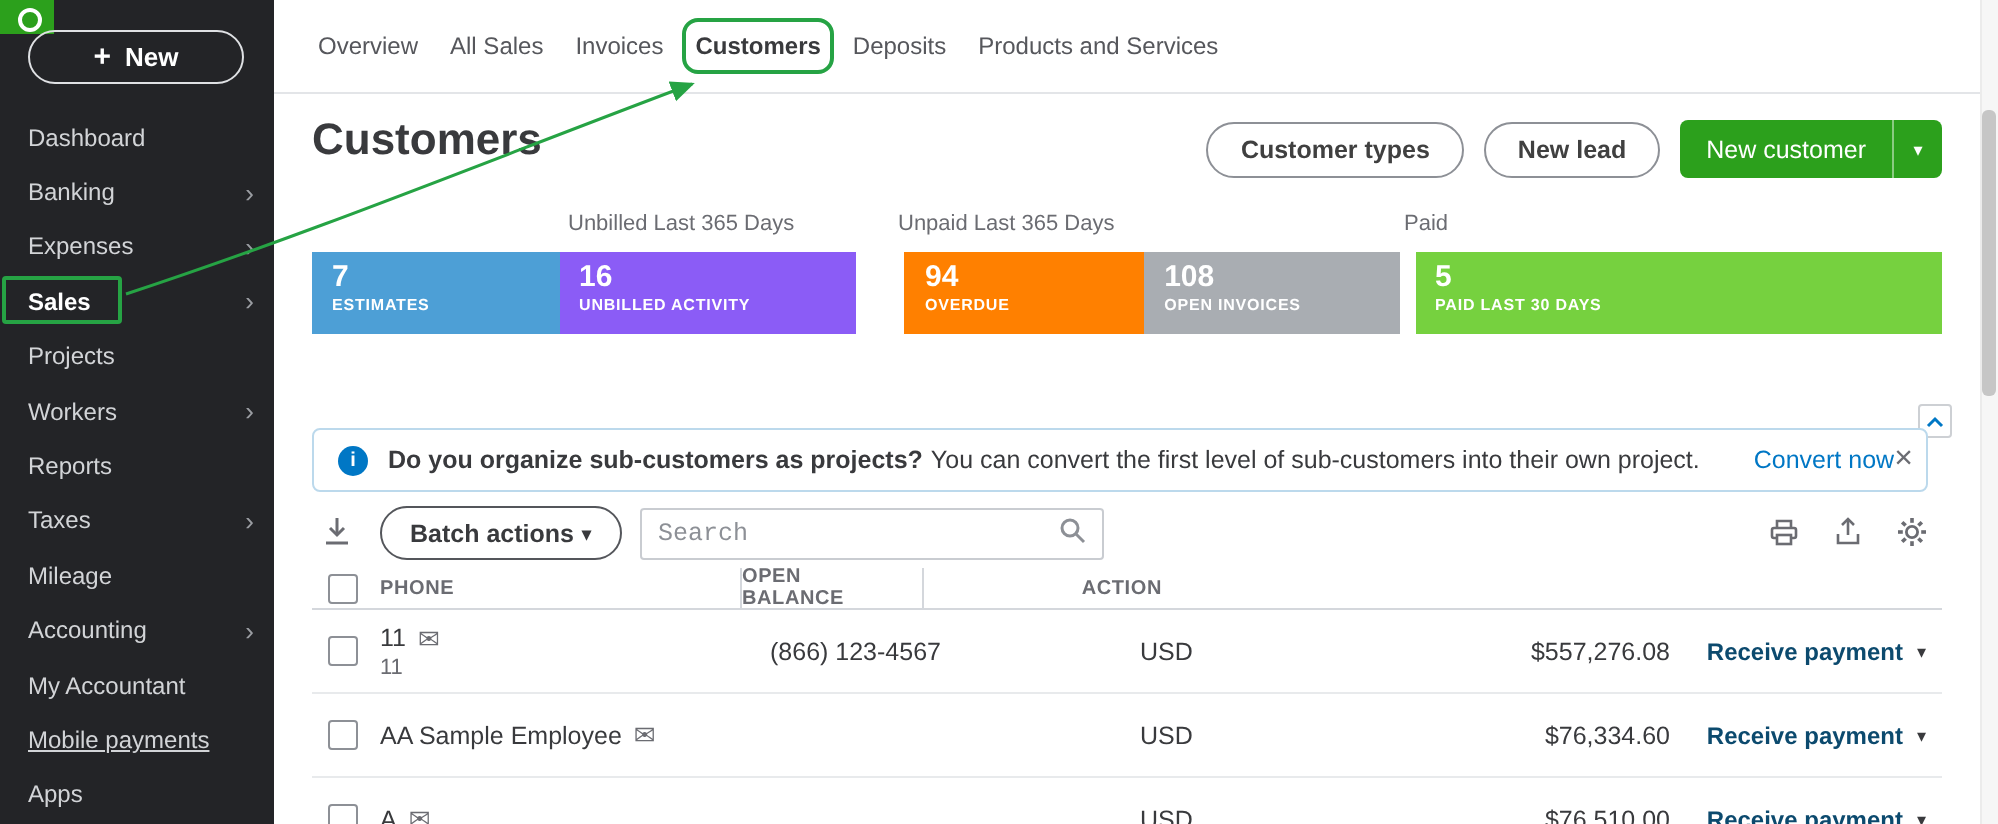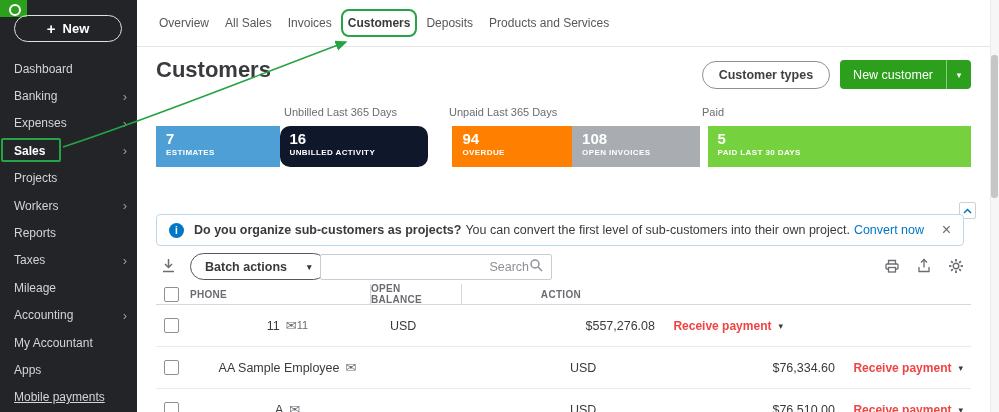--- a/index.html
+++ b/index.html
@@ -51,53 +51,53 @@
   .collapse-btn { position:absolute; left:822px; top:202px; width:17px; height:17px; border:1px solid #cdd0d4; border-radius:2px;
                   background:#fff; display:flex; align-items:center; justify-content:center; cursor:pointer; }
 
   
   .banner { position:absolute; left:19px; top:214px; width:808px; height:32px; border:1px solid #bcd9ec; border-radius:4px;
             background:#fff; display:flex; align-items:center; padding:0 12px; font-size:12.5px; }
   .info-icon { width:15px; height:15px; border-radius:50%; background:#0077c5; color:#fff; font-size:10px; font-weight:bold;
                display:flex; align-items:center; justify-content:center; margin-right:10px; flex:none; }
   .banner .q { font-weight:bold; margin-right:4px; white-space:nowrap; }
   .banner .t { margin-right:4px; white-space:nowrap; }
-  .banner .lnk { color:#0077c5; cursor:pointer; white-space:nowrap; }
+  .banner .lnk { color:#0077c5; cursor:pointer; white-space:nowrap;margin-left:23px; }
   .banner .close { margin-left:auto; color:#6b6c72; font-size:16px; line-height:1; cursor:pointer; }
 
   
   .toolbar { position:absolute; left:19px; top:253px; width:815px; height:28px; }
   .dl-btn { position:absolute; left:5px; top:5px; cursor:pointer; }
   .batch-btn { position:absolute; left:34px; top:0; height:27px; padding:0 14px; border:1px solid #54565b; border-radius:14px;
-               display:flex; gap:20px; align-items:center; font-size:12.5px; font-weight:bold; background:#fff; cursor:pointer; }
+               display:flex; gap:4px; align-items:center; font-size:12.5px; font-weight:bold; background:#fff; cursor:pointer; }
   .caret { font-size:9px; color:#393a3d; }
   .search-box { position:absolute; left:164px; top:1px; width:232px; height:26px; border:1px solid #c9ccd1; border-radius:2px;
                 display:flex; align-items:center; padding:0 8px; background:#fff; }
-  .search-box input { flex:1; border:none; outline:none; font-size:12.5px; font-family:Liberation Sans, sans-serif; color:#393a3d;text-align:right; }
+  .search-box input { flex:1; border:none; outline:none; font-size:12.5px; font-family:Liberation Mono, monospace; color:#393a3d; }
   .search-box input::placeholder { color:#8d9096; }
   .tool-icons { position:absolute; right:7px; top:5px; display:flex; gap:16px; align-items:center; }
   .tool-icons > span { cursor:pointer; display:flex; }
 
   
   .list { position:absolute; left:19px; top:284px; width:815px; }
   .thead { display:flex; align-items:stretch; height:21px; border-bottom:1px solid #d4d7dc;
            font-size:10px; font-weight:bold; color:#6b6c72; letter-spacing:.3px; }
   .thead > div, .trow > div { display:flex; align-items:center; }
   .c1 { width:34px; } .c2 { width:195px; } .c3 { width:180px; } .c4 { width:187px; padding-left:5px; }
   .c5 { width:91px; justify-content:flex-end; padding-right:8px; } .c6 { width:128px; justify-content:flex-end; padding-right:8px; }
   .thead .c2 { background:#e4e5e7; padding-left:2px; }
   .thead .c4, .thead .c5, .thead .c6 { border-left:1px solid #d4d7dc; }
   .checkbox { width:15px; height:15px; border:1px solid #8d9096; border-radius:2px; background:#fff; margin-left:8px; cursor:pointer; }
   .trow { display:flex; align-items:center; min-height:42px; border-bottom:1px solid #e8eaec; font-size:12.5px; }
-  .trow .c2 { flex-direction:row; align-items:flex-start; justify-content:center; }
+  .trow .c2 { flex-direction:column; align-items:flex-start; justify-content:center; }
   .name-line { display:flex; align-items:center; gap:6px; }
   .name-link { color:#393a3d; cursor:pointer; }
   .envelope { color:#6b6c72; font-size:13px; }
   .subname { font-size:11px; color:#6b6c72; margin-top:1px; }
-  .pay-link { color:#ef4444; font-weight:bold; font-size:12px; cursor:pointer; white-space:nowrap; }
+  .pay-link { color:#0c4a6e; font-weight:bold; font-size:12px; cursor:pointer; white-space:nowrap; }
   .action-caret { font-size:9px; color:#393a3d; margin-left:7px; cursor:pointer; }
 
   
   .vscroll-track { position:absolute; right:0; top:0; width:9px; height:412px; background:#f6f6f6; border-left:1px solid #ebebeb; }
   .vscroll-thumb { position:absolute; right:1px; top:55px; width:7px; height:143px; background:#c6c6c6; border-radius:3px; cursor:pointer; }
 
   
   .ann-box-sales { position:absolute; left:1px; top:138px; width:60px; height:24px; border:2px solid #26a344; border-radius:2px;
                    pointer-events:none; z-index:90; }
   .ann-arrow { position:absolute; left:0; top:0; pointer-events:none; z-index:90; }
@@ -146,64 +146,65 @@
       <div class="nav-item">
           <span class="label">Mileage</span>
         </div>
       <div class="nav-item">
           <span class="label">Accounting</span>
           <span class="chev">›</span>
         </div>
       <div class="nav-item">
           <span class="label">My Accountant</span>
         </div>
-      <div class="nav-item">
-          <span class="label">Apps</span>
-        </div>
       <div class="nav-item underline">
           <span class="label">Mobile payments</span>
+        </div>
+      <div class="nav-item">
+          <span class="label">Apps</span>
         </div>
     </nav>
   </aside>
 
   <div class="main">
 
     <div class="topbar">
       <span class="tab">Overview</span>
       <span class="tab">All Sales</span>
       <span class="tab">Invoices</span>
       <span class="tab active">Customers</span>
       <span class="tab">Deposits</span>
       <span class="tab">Products and Services</span>
     </div>
 
     <h1 class="page-title">Customers</h1>
 
     <div class="actions">
       <div class="pill-btn">Customer types</div>
+      <div class="pill-btn">New lead</div>
       <div class="green-btn">
         <span class="gb-main">New customer</span>
         <span class="gb-caret">
             <span>▾</span>
           </span>
       </div>
     </div>
 
     <div class="mb-labels">
       <span class="mb-label-0">Unbilled Last 365 Days</span>
       <span class="mb-label-1">Unpaid Last 365 Days</span>
       <span class="mb-label-2">Paid</span>
     </div>
 
     <div class="moneybar">
       <div class="seg seg-0" style="background: rgb(77, 159, 214);">
         <div class="val">7</div>
         <div class="lbl">ESTIMATES</div>
       </div>
-      <div class="seg seg-1" style="background: #0f172a; border-radius: 10px;">
+      <div class="seg seg-1" style="background: #8b5cf6;">
         <div class="val">16</div>
         <div class="lbl">UNBILLED ACTIVITY</div>
       </div>
       <div class="seg seg-2" style="background: rgb(255, 128, 0);">
         <div class="val">94</div>
         <div class="lbl">OVERDUE</div>
       </div>
       <div class="seg seg-3" style="background: rgb(169, 173, 178);">
         <div class="val">108</div>
         <div class="lbl">OPEN INVOICES</div>
@@ -298,20 +299,21 @@
         <div class="c1">
             <span class="checkbox"></span>
           </div>
         <div class="c2">
           <div class="name-line">
             <span class="name-link">11</span>
             <span class="envelope">✉</span>
           </div>
           <div class="subname">11</div>
         </div>
+        <div class="c3">(866) 123-4567</div>
         <div class="c4">USD</div>
         <div class="c5">$557,276.08</div>
         <div class="c6">
           <span class="pay-link">Receive payment</span>
           <span class="action-caret">▾</span>
         </div>
       </div>
 
       <div class="trow">
         <div class="c1">

